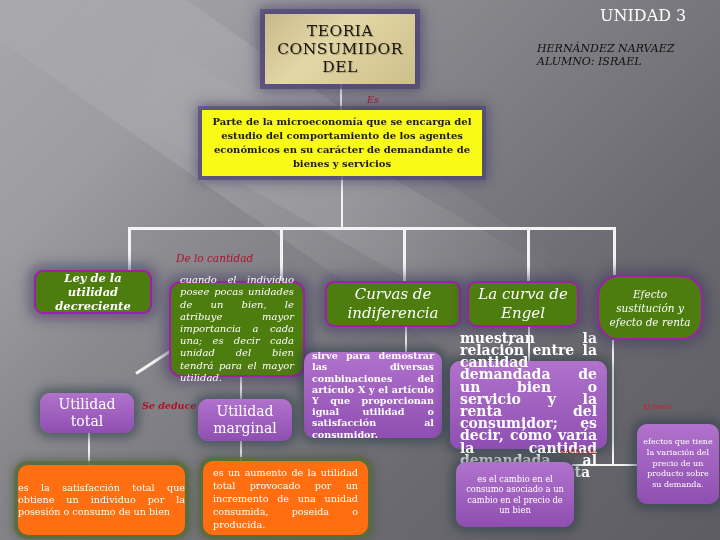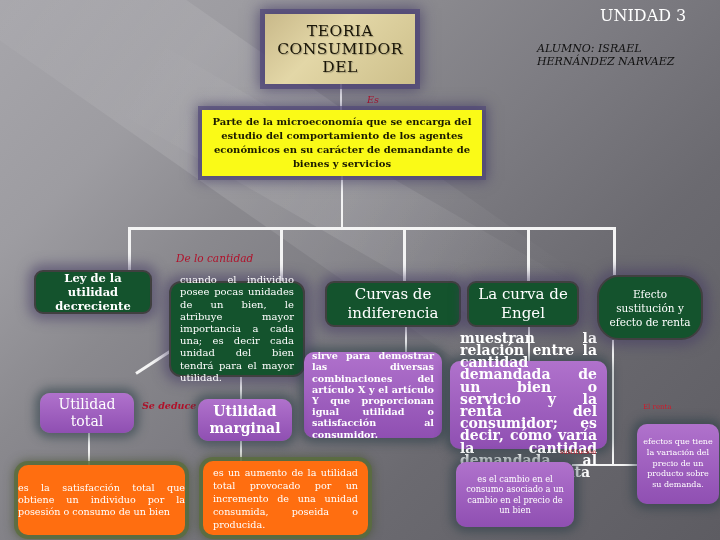--- a/index.html
+++ b/index.html
@@ -14,22 +14,22 @@
   .ln{position:absolute;background:#f4f4f4;}
   .box{position:absolute;box-sizing:border-box;display:flex;align-items:center;justify-content:center;text-align:center;}
   .title-box{left:265px;top:14px;width:150px;height:70px;
     background:linear-gradient(135deg,#c9b98a,#e3d7a7 40%,#cdbf8a);
     box-shadow:0 0 0 5px rgba(80,70,120,0.7),0 0 14px 6px rgba(50,40,90,0.6);
     font-size:15.5px;line-height:18px;color:#1a1608;font-weight:normal;letter-spacing:0.5px;
     text-shadow:1px 1px 1px rgba(0,0,0,0.25);}
   .def-box{left:202px;top:110px;width:280px;height:66px;background:#fafa17;
     box-shadow:0 0 0 4px rgba(80,70,120,0.65),0 0 12px 5px rgba(50,40,90,0.55);
     font-size:10px;line-height:14px;font-weight:bold;color:#1b1b00;padding:2px 10px;}
-  .orange{background:#14532d;border:2px solid #404040;border-radius:9px;color:#fff;
-    box-shadow:0 0 12px 6px rgba(70,60,100,0.55);}
+  .orange{background:#4d7c0f;border:2px solid #a21caf;border-radius:9px;color:#fff;
+    box-shadow:0 0 12px 6px rgba(70,60,100,0.55);font-style:italic;}
   .purple{background:linear-gradient(180deg,#b072cc,#8f4fb2);border-radius:10px;color:#fff;
     box-shadow:0 0 10px 5px rgba(40,60,70,0.55);}
   .lorange{background:#ff6e10;border-radius:10px;color:#fff;
     box-shadow:0 0 0 4px rgba(90,110,60,0.8),0 0 10px 5px rgba(70,80,50,0.6);}
   .just{text-align:justify;text-align-last:left;display:block;}
   .label{position:absolute;font-style:italic;color:#b0112a;font-size:10.5px;}
   .hdr{position:absolute;color:#fff;font-size:16px;left:600px;top:6px;}
   .student{position:absolute;left:537px;top:42px;font-size:11px;font-style:italic;line-height:13px;color:#111;}
 </style>
 </head>
@@ -51,22 +51,22 @@
 <div class="ln" style="left:612px;top:340px;width:2px;height:126px;"></div>
 <div class="ln" style="left:572px;top:464px;width:42px;height:2px;"></div>
 <div class="ln" style="left:612px;top:464px;width:26px;height:2px;"></div>
 <div class="ln" style="left:240px;top:375px;width:2px;height:26px;"></div>
 <div class="ln" style="left:88px;top:432px;width:2px;height:34px;"></div>
 <div class="ln" style="left:240px;top:440px;width:2px;height:22px;"></div>
 <div class="ln" style="left:136px;top:372px;width:50px;height:3px;transform:rotate(-33deg);transform-origin:left center;"></div>
 
 <div class="hdr">UNIDAD 3</div>
 <div class="student">
+  <div>HERNÁNDEZ NARVAEZ</div>
   <div>ALUMNO:  ISRAEL</div>
-  <div>HERNÁNDEZ NARVAEZ</div>
 </div>
 
 <div class="box title-box">
   <div>
     <div>TEORIA</div>
     <div>CONSUMIDOR</div>
     <div>DEL</div>
   </div>
 </div>
 
@@ -92,20 +92,20 @@
 </div>
 
 <div class="box orange" style="left:597px;top:275px;width:106px;height:65px;font-size:10.5px;line-height:14px;padding:0 6px;border-radius:22px;">Efecto sustitución y efecto de renta</div>
 <div class="label" style="left:560px;top:448px;font-size:6.5px;font-style:normal;color:#d01a2a;">sustitución</div>
 <div class="label" style="left:643px;top:403px;font-size:7px;font-style:normal;color:#d01a2a;">El renta</div>
 <div class="box purple" style="left:456px;top:462px;width:118px;height:65px;font-size:8.3px;line-height:10.5px;padding:2px 10px;text-align:center;justify-content:flex-start;">es el cambio en el consumo asociado a un cambio en el precio de un bien</div>
 <div class="box purple" style="left:637px;top:424px;width:82px;height:80px;font-size:8px;line-height:10.8px;padding:2px 6px;">efectos que tiene la variación del precio de un producto sobre su demanda.</div>
 
 <div class="label" style="left:142px;top:400px;font-weight:bold;font-size:9.5px;">Se deduce</div>
 <div class="box purple" style="left:40px;top:393px;width:94px;height:40px;font-size:14px;line-height:17px;padding:0 4px;">Utilidad total</div>
-<div class="box purple" style="left:198px;top:399px;width:94px;height:42px;font-size:14px;line-height:17px;padding:0 4px;font-weight:bold;">Utilidad marginal</div>
+<div class="box purple" style="left:198px;top:399px;width:94px;height:42px;font-size:14px;line-height:17px;padding:0 4px;">Utilidad marginal</div>
 
 <div class="box lorange" style="left:18px;top:465px;width:167px;height:70px;font-size:9.6px;line-height:12.2px;padding:4px 0;">
   <span class="just">es la satisfacción total que obtiene un individuo por la posesión o consumo de un bien</span>
 </div>
 <div class="box lorange" style="left:203px;top:461px;width:165px;height:74px;font-size:9.6px;line-height:13px;padding:4px 10px;">
   <span class="just"> es un aumento de la utilidad total provocado por un incremento de una unidad consumida, poseida o producida.</span>
 </div>
 
 </body></html>

